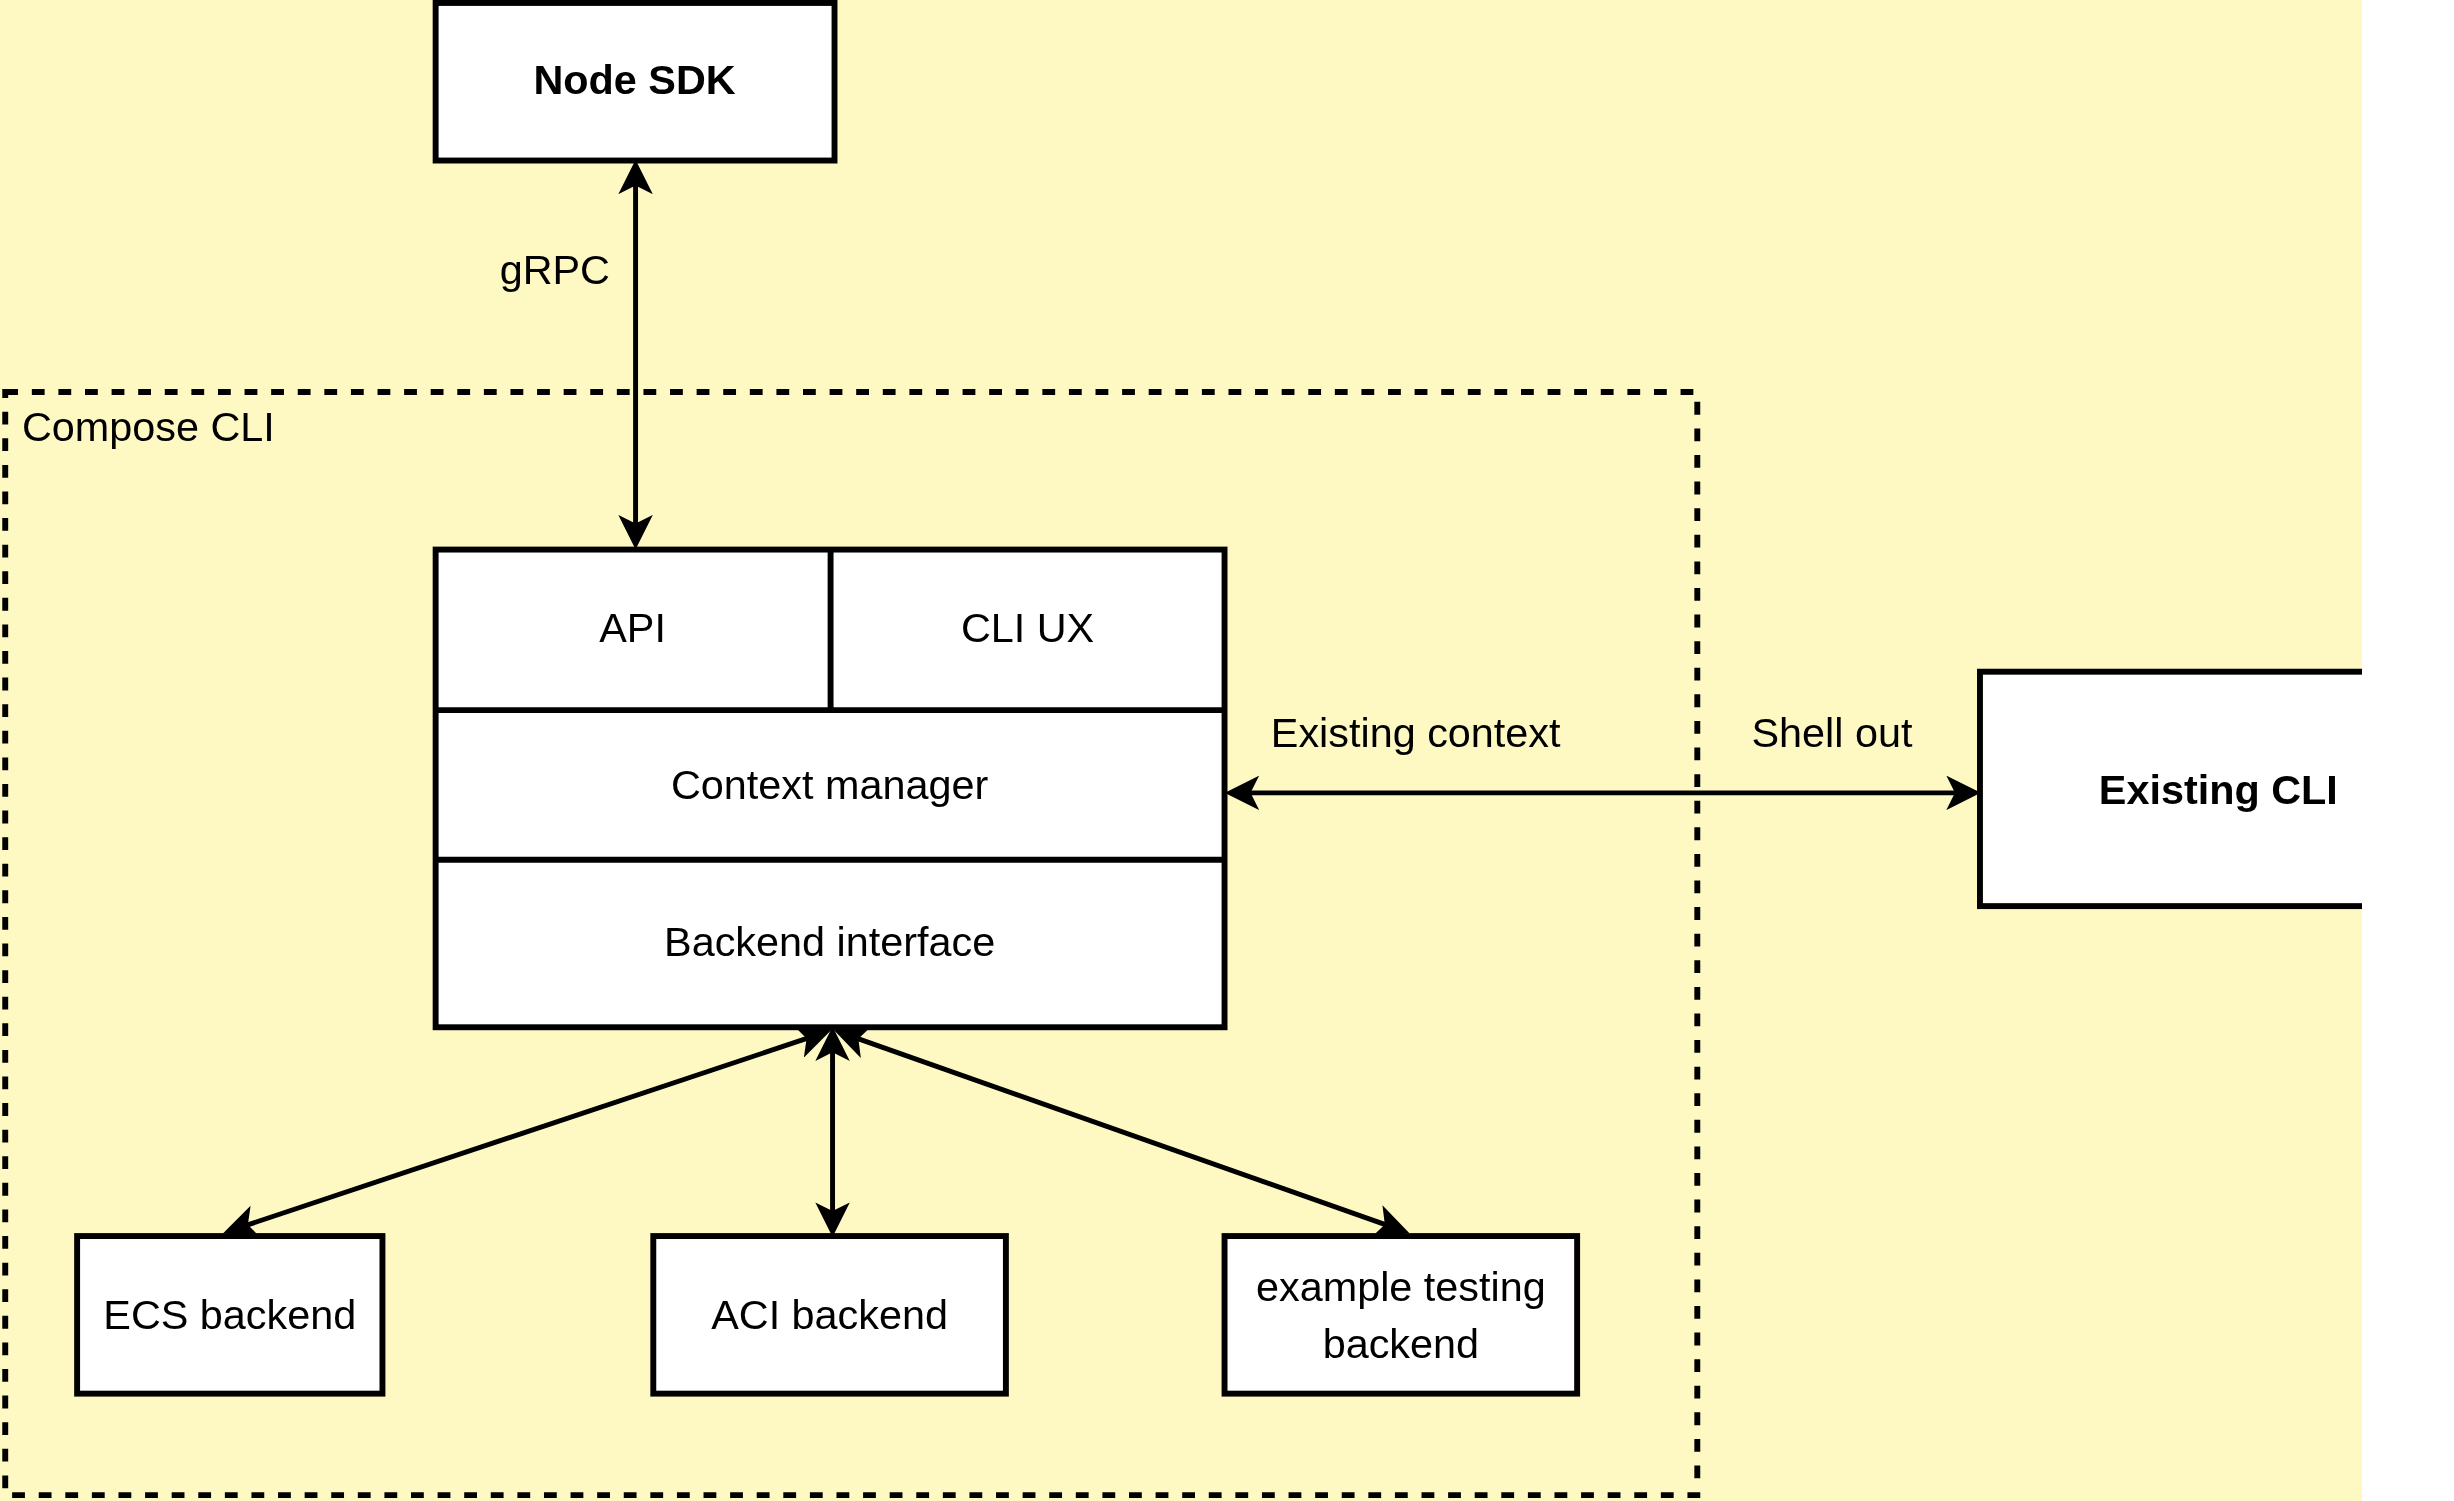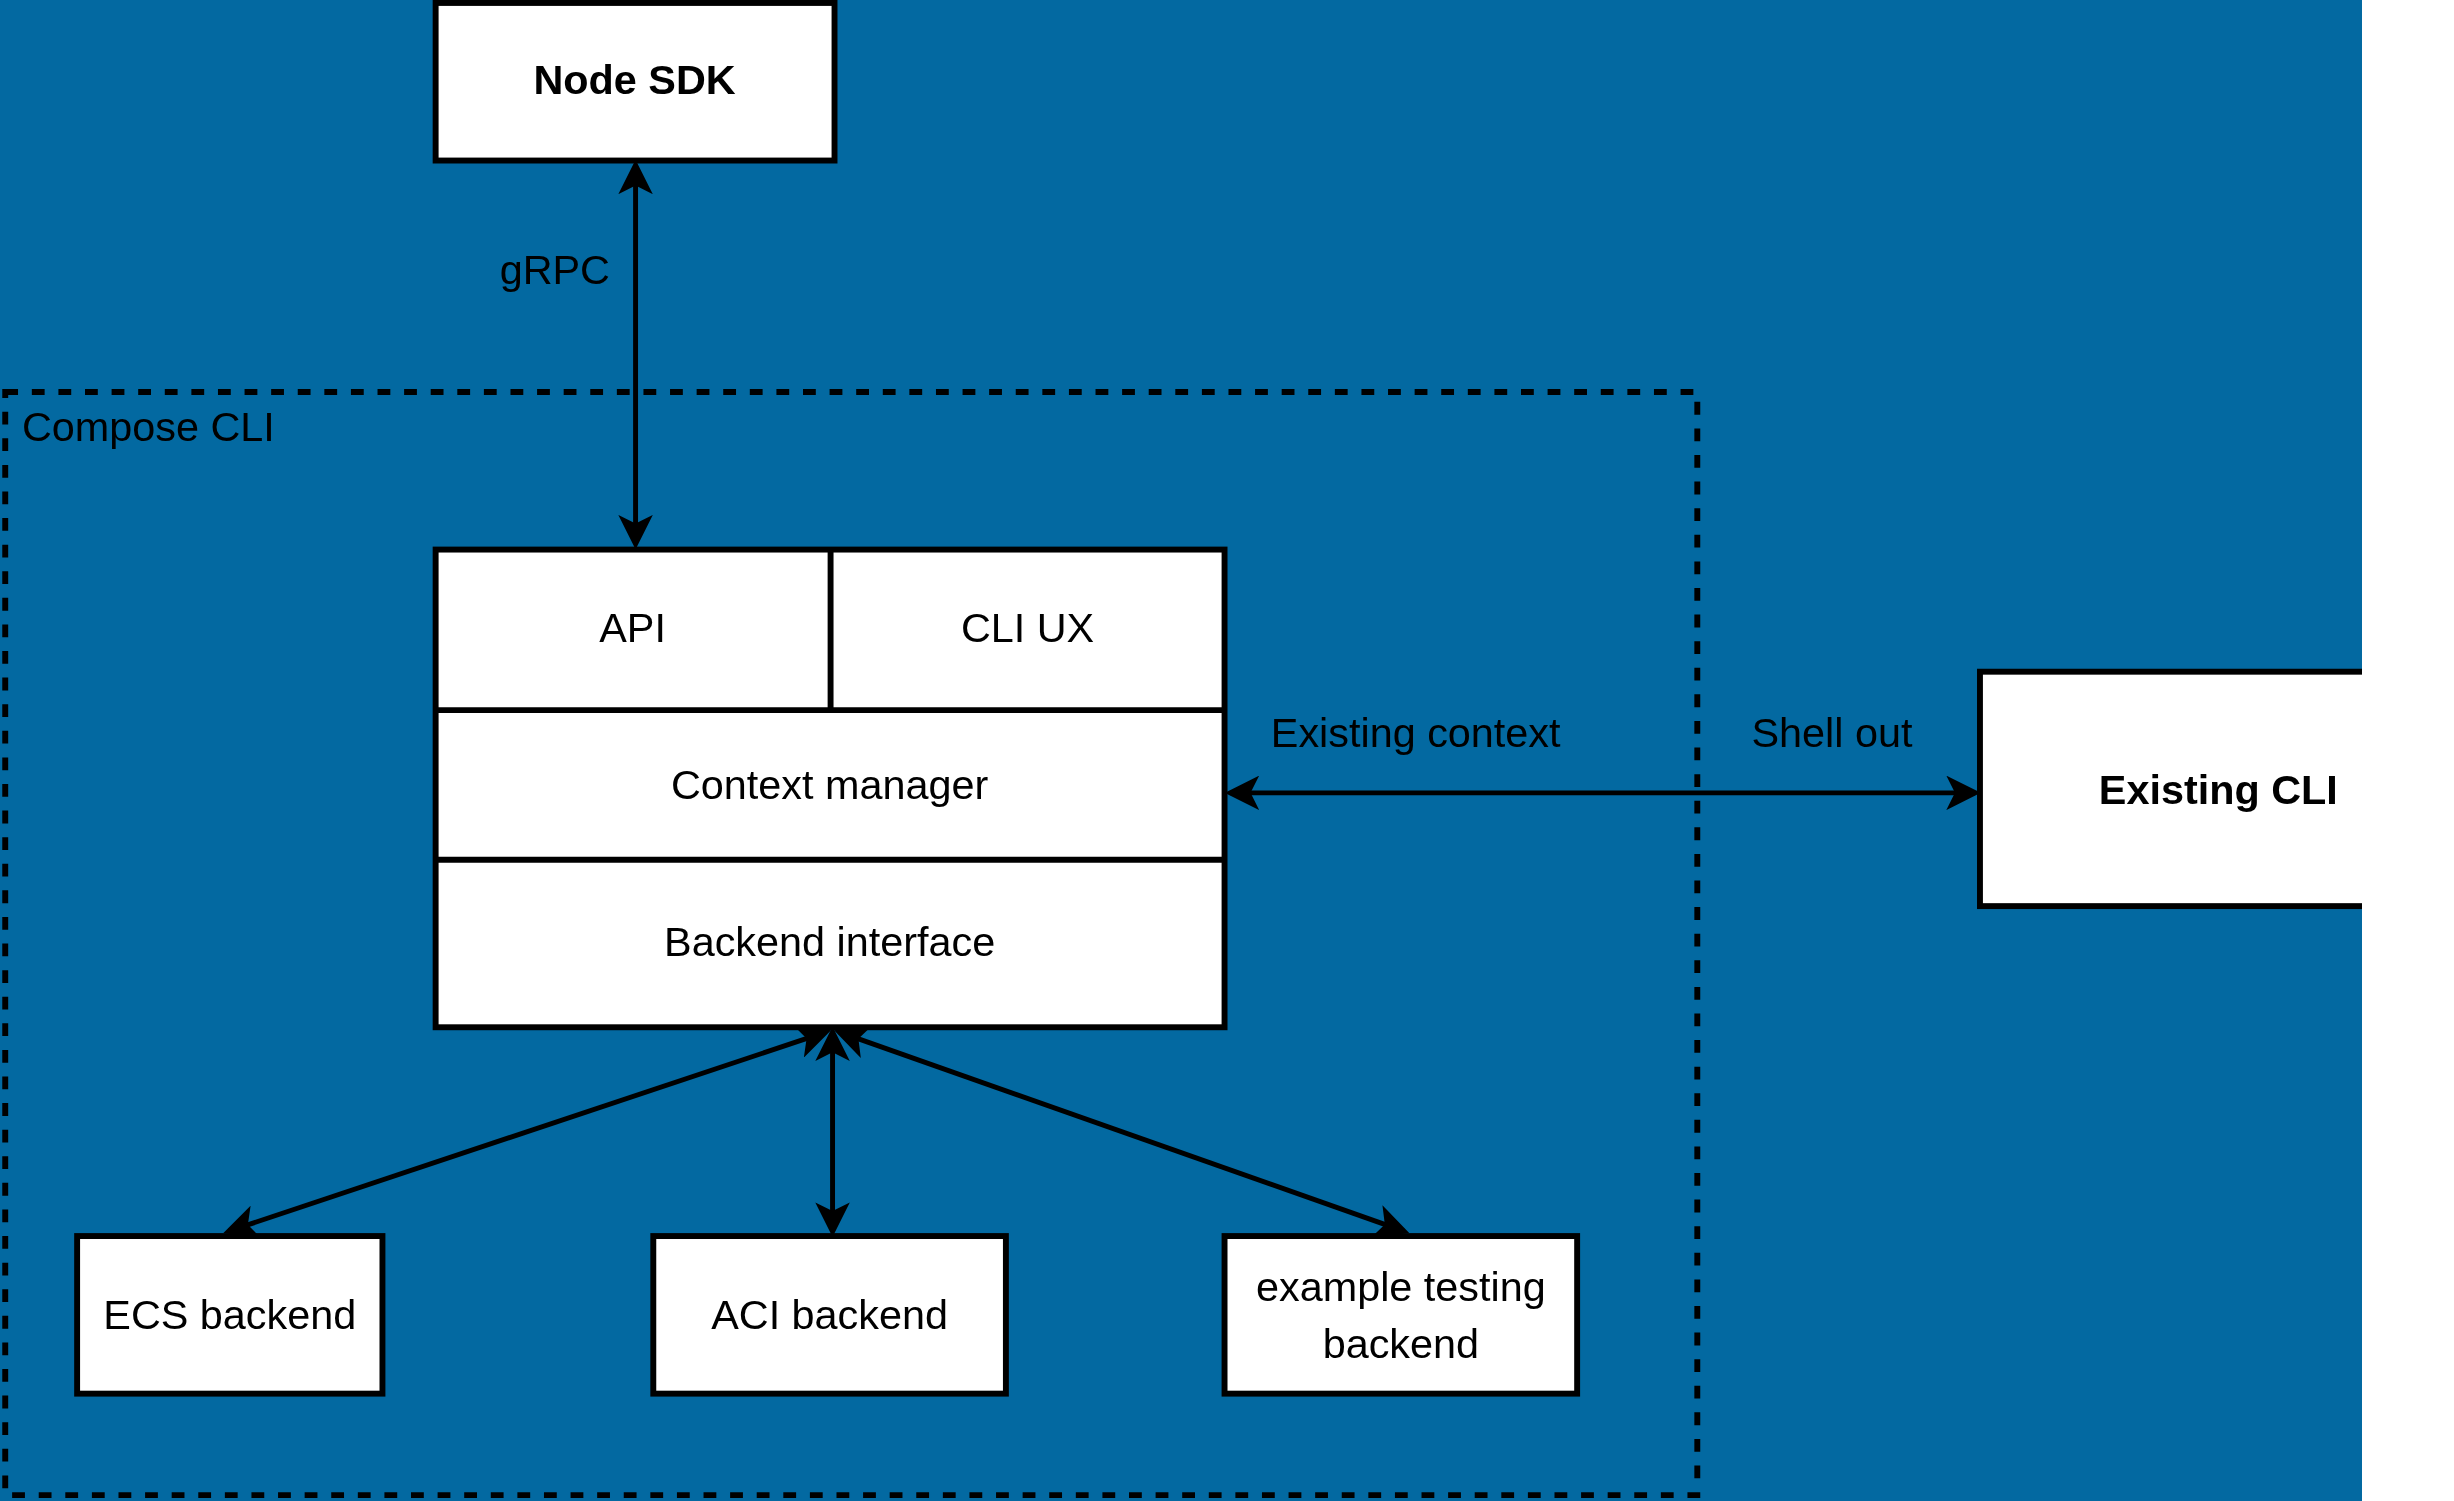--- a/index.html
+++ b/index.html
@@ -8,21 +8,21 @@
     background: #ffffff;
   }
   body {
     font-family: "Liberation Sans", sans-serif;
   }
   #diagram-root {
     position: relative;
     width: 2362px;
     height: 1501px;
     overflow: hidden;
-    background: #0369a1;
+    background: #fef9c3;
   }
   svg.layer {
     position: absolute;
     top: 0;
     left: 0;
     width: 2455px;
     height: 1501px;
   }
   .node-text {
     font-family: "Liberation Sans", sans-serif;

